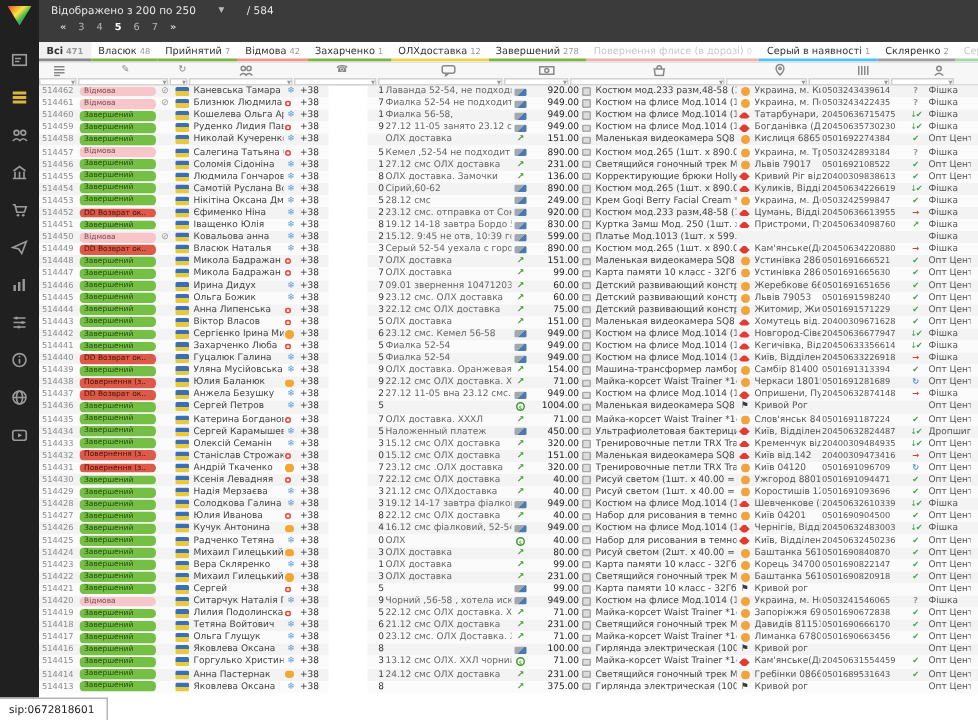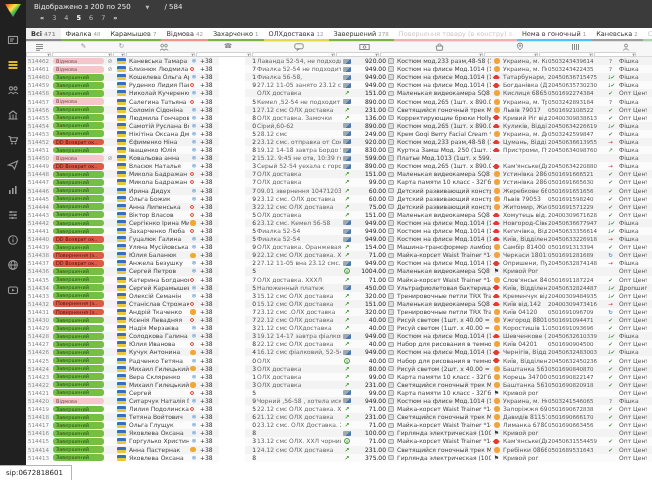--- a/index.html
+++ b/index.html
@@ -195,29 +195,29 @@
         <span class="pg">4</span>
         <span class="pg cur">5</span>
         <span class="pg">6</span>
         <span class="pg">7</span>
         <span class="nav">»</span>
       </div>
   </header>
 
   <nav class="tabs" id="tabs">
       <div class="tab active" style="border-bottom-color: rgb(138, 138, 138);"><span>Всі</span><span class="cnt">471</span></div>
-      <div class="tab" style="border-bottom-color: rgb(124, 179, 66);"><span>Фиалка</span><span class="cnt">48</span></div>
-      <div class="tab" style="border-bottom-color: rgb(124, 179, 66);"><span>Карамышев</span><span class="cnt">7</span></div>
+      <div class="tab" style="border-bottom-color: rgb(124, 179, 66);"><span>Власюк</span><span class="cnt">48</span></div>
+      <div class="tab" style="border-bottom-color: rgb(124, 179, 66);"><span>Прийнятий</span><span class="cnt">7</span></div>
       <div class="tab" style="border-bottom-color: rgb(241, 148, 138);"><span>Відмова</span><span class="cnt">42</span></div>
       <div class="tab" style="border-bottom-color: rgb(124, 179, 66);"><span>Захарченко</span><span class="cnt">1</span></div>
       <div class="tab" style="border-bottom-color: rgb(230, 216, 74);"><span>ОЛХдоставка</span><span class="cnt">12</span></div>
       <div class="tab" style="border-bottom-color: rgb(124, 179, 66);"><span>Завершений</span><span class="cnt">278</span></div>
-      <div class="tab dim" style="border-bottom-color: rgb(243, 176, 176);"><span>Повернення товару (в констру)</span><span class="cnt">0</span></div>
-      <div class="tab" style="border-bottom-color: rgb(79, 195, 247);"><span>Нема в гоночный</span><span class="cnt">1</span></div>
-      <div class="tab" style="border-bottom-color: rgb(158, 158, 158);"><span>Каневська</span><span class="cnt">2</span></div>
+      <div class="tab dim" style="border-bottom-color: rgb(243, 176, 176);"><span>Повернення флисе (в дорозі)</span><span class="cnt">0</span></div>
+      <div class="tab" style="border-bottom-color: rgb(79, 195, 247);"><span>Серый в наявності</span><span class="cnt">1</span></div>
+      <div class="tab" style="border-bottom-color: rgb(158, 158, 158);"><span>Скляренко</span><span class="cnt">2</span></div>
       <div class="tab dim" style="border-bottom-color: rgb(165, 214, 167);"><span>Сервіси</span></div>
     </nav>
 
   <div class="thead">
     <div class="thead-icons" id="thead-icons">
         <div class="hgroup" style="width: 26px;">
           <span style="display: flex; align-items: center;">
             <svg width="9" height="8">
               <line x1="1" y1="1.5" x2="8" y2="1.5" fill="none" stroke="currentColor" stroke-width="1"></line>
               <line x1="1" y1="3.5" x2="8" y2="3.5" fill="none" stroke="currentColor" stroke-width="1"></line>

